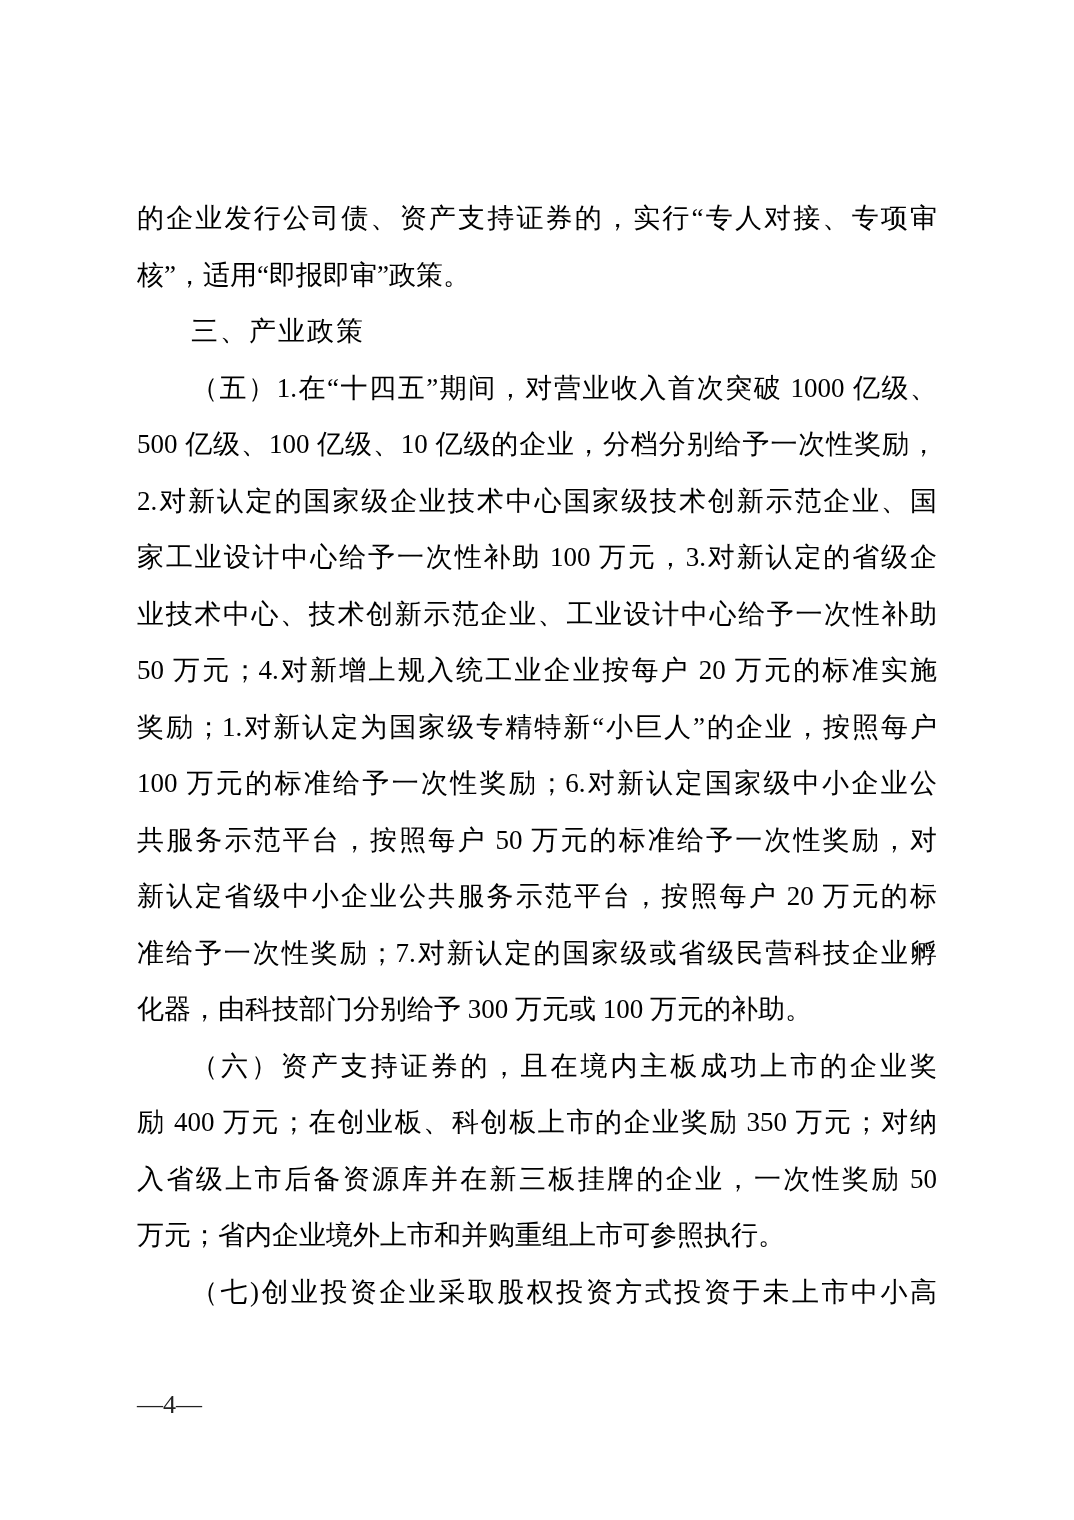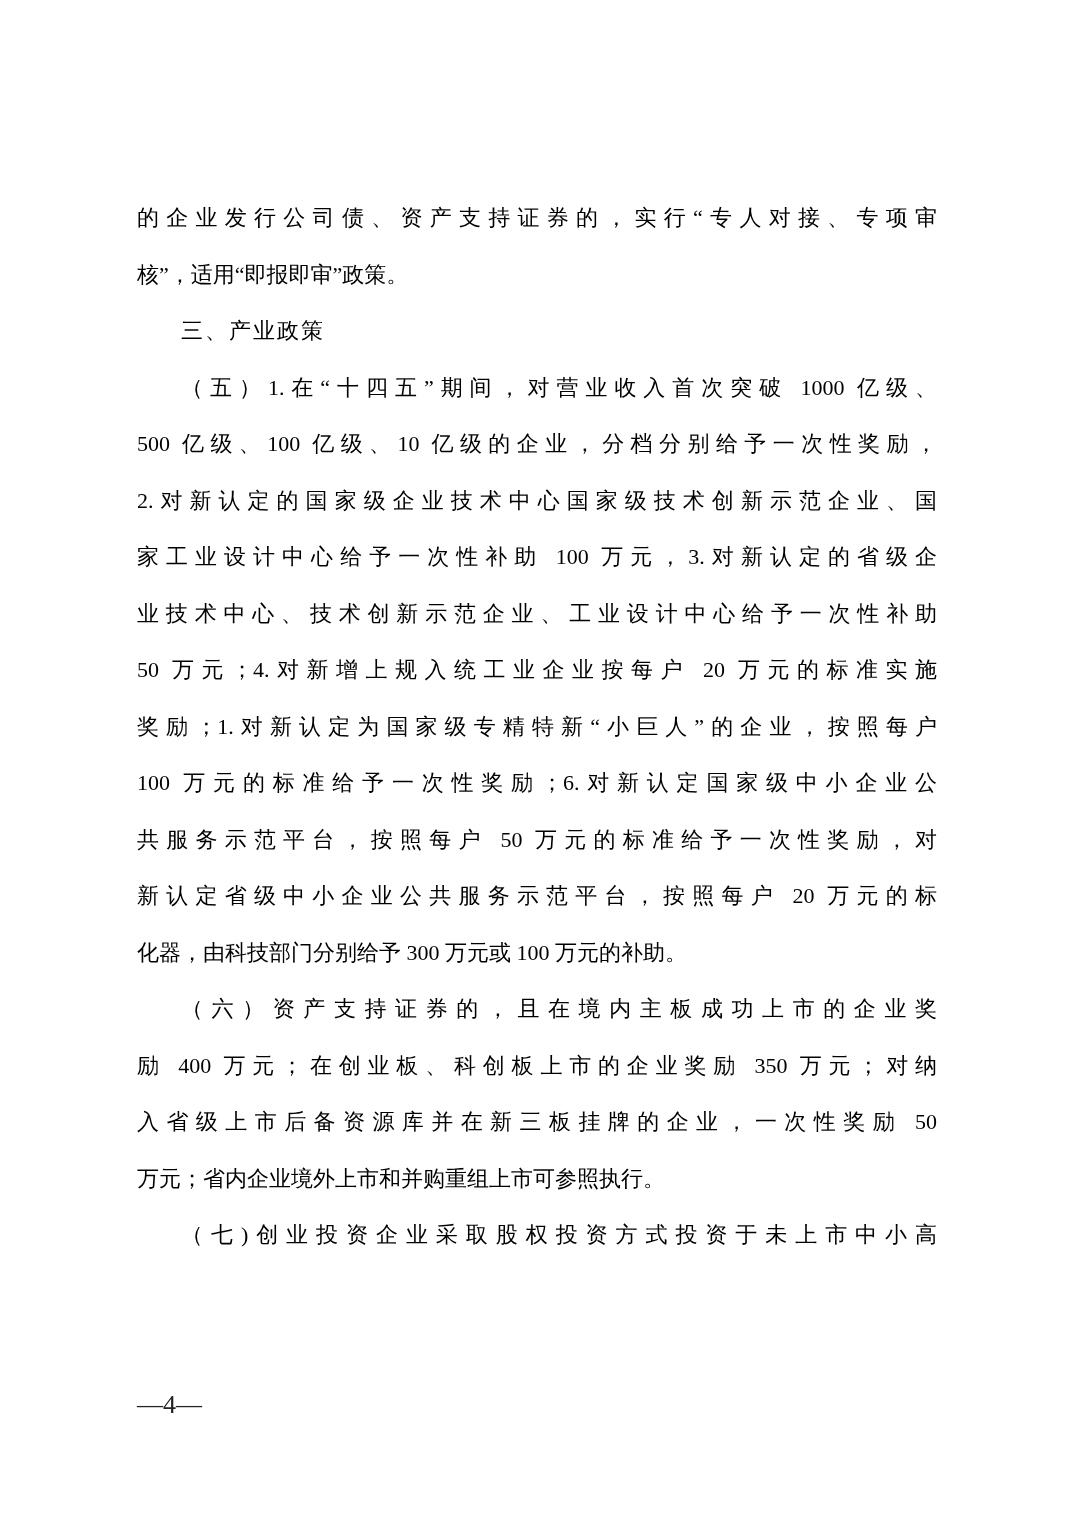--- a/index.html
+++ b/index.html
@@ -14,21 +14,21 @@
     background: #ffffff;
     overflow: hidden;
     font-family: "Liberation Serif", "DejaVu Serif", serif;
     color: #000000;
   }
   .text-block {
     position: absolute;
     left: 137px;
     top: 190px;
     width: 800px;
-    font-size: 22px;
+    font-size: 27px;
     line-height: 56.5px;
   }
   .para { margin: 0; padding: 0; }
   .line {
     text-align: justify;
     text-align-last: left;
     margin: 0;
     padding: 0;
   }
   .line.just { text-align-last: justify; }
@@ -64,20 +64,21 @@
         <div class="line just ind">（五）1.在“十四五”期间，对营业收入首次突破 1000 亿级、</div>
         <div class="line just">500 亿级、100 亿级、10 亿级的企业，分档分别给予一次性奖励，</div>
         <div class="line just">2.对新认定的国家级企业技术中心国家级技术创新示范企业、国</div>
         <div class="line just">家工业设计中心给予一次性补助 100 万元，3.对新认定的省级企</div>
         <div class="line just">业技术中心、技术创新示范企业、工业设计中心给予一次性补助</div>
         <div class="line just">50 万元；4.对新增上规入统工业企业按每户 20 万元的标准实施</div>
         <div class="line just">奖励；1.对新认定为国家级专精特新“小巨人”的企业，按照每户</div>
         <div class="line just">100 万元的标准给予一次性奖励；6.对新认定国家级中小企业公</div>
         <div class="line just">共服务示范平台，按照每户 50 万元的标准给予一次性奖励，对</div>
         <div class="line just">新认定省级中小企业公共服务示范平台，按照每户 20 万元的标</div>
+        <div class="line just">准给予一次性奖励；7.对新认定的国家级或省级民营科技企业孵</div>
         <div class="line">化器，由科技部门分别给予 300 万元或 100 万元的补助。</div>
       </div>
       <div class="para paragraph">
         <div class="line just ind">（六）资产支持证券的，且在境内主板成功上市的企业奖</div>
         <div class="line just">励 400 万元；在创业板、科创板上市的企业奖励 350 万元；对纳</div>
         <div class="line just">入省级上市后备资源库并在新三板挂牌的企业，一次性奖励 50</div>
         <div class="line">万元；省内企业境外上市和并购重组上市可参照执行。</div>
       </div>
       <div class="para paragraph">
         <div class="line just ind">（七)创业投资企业采取股权投资方式投资于未上市中小高</div>

